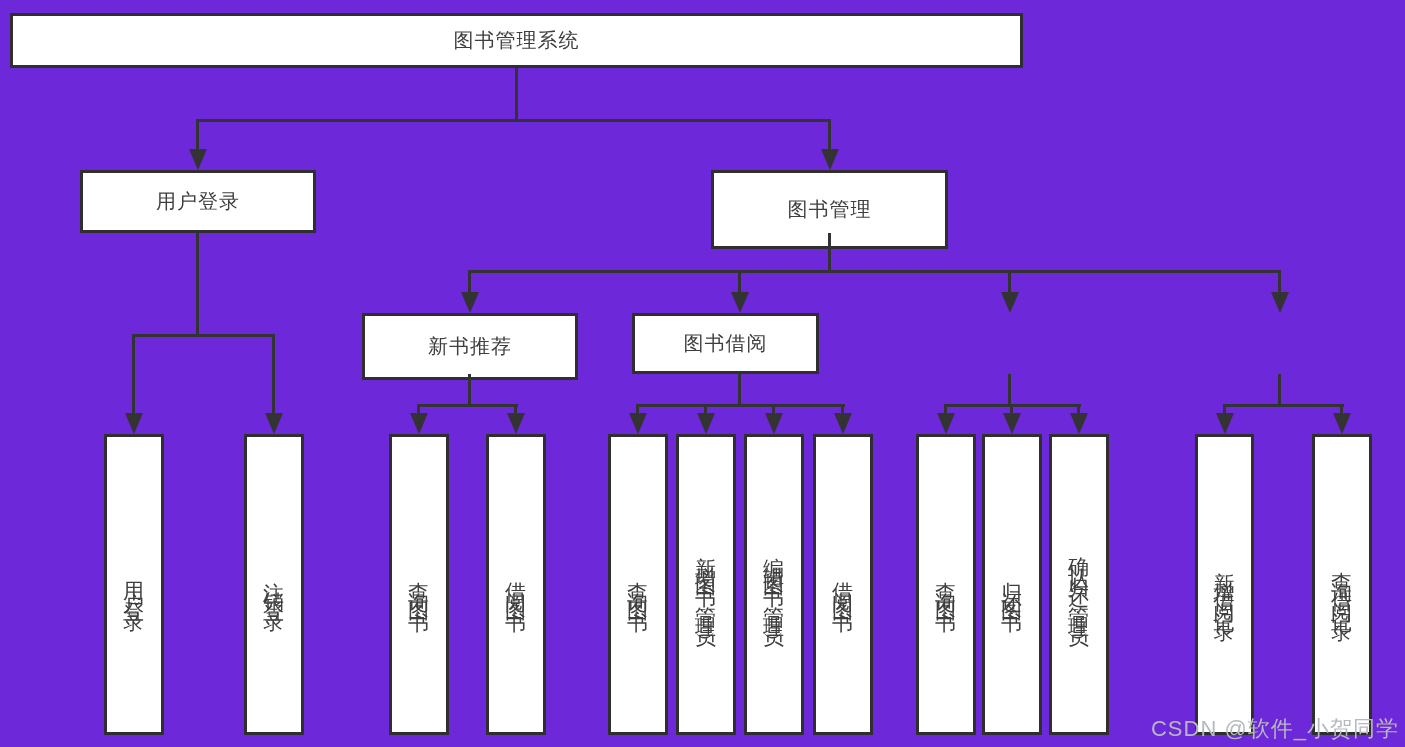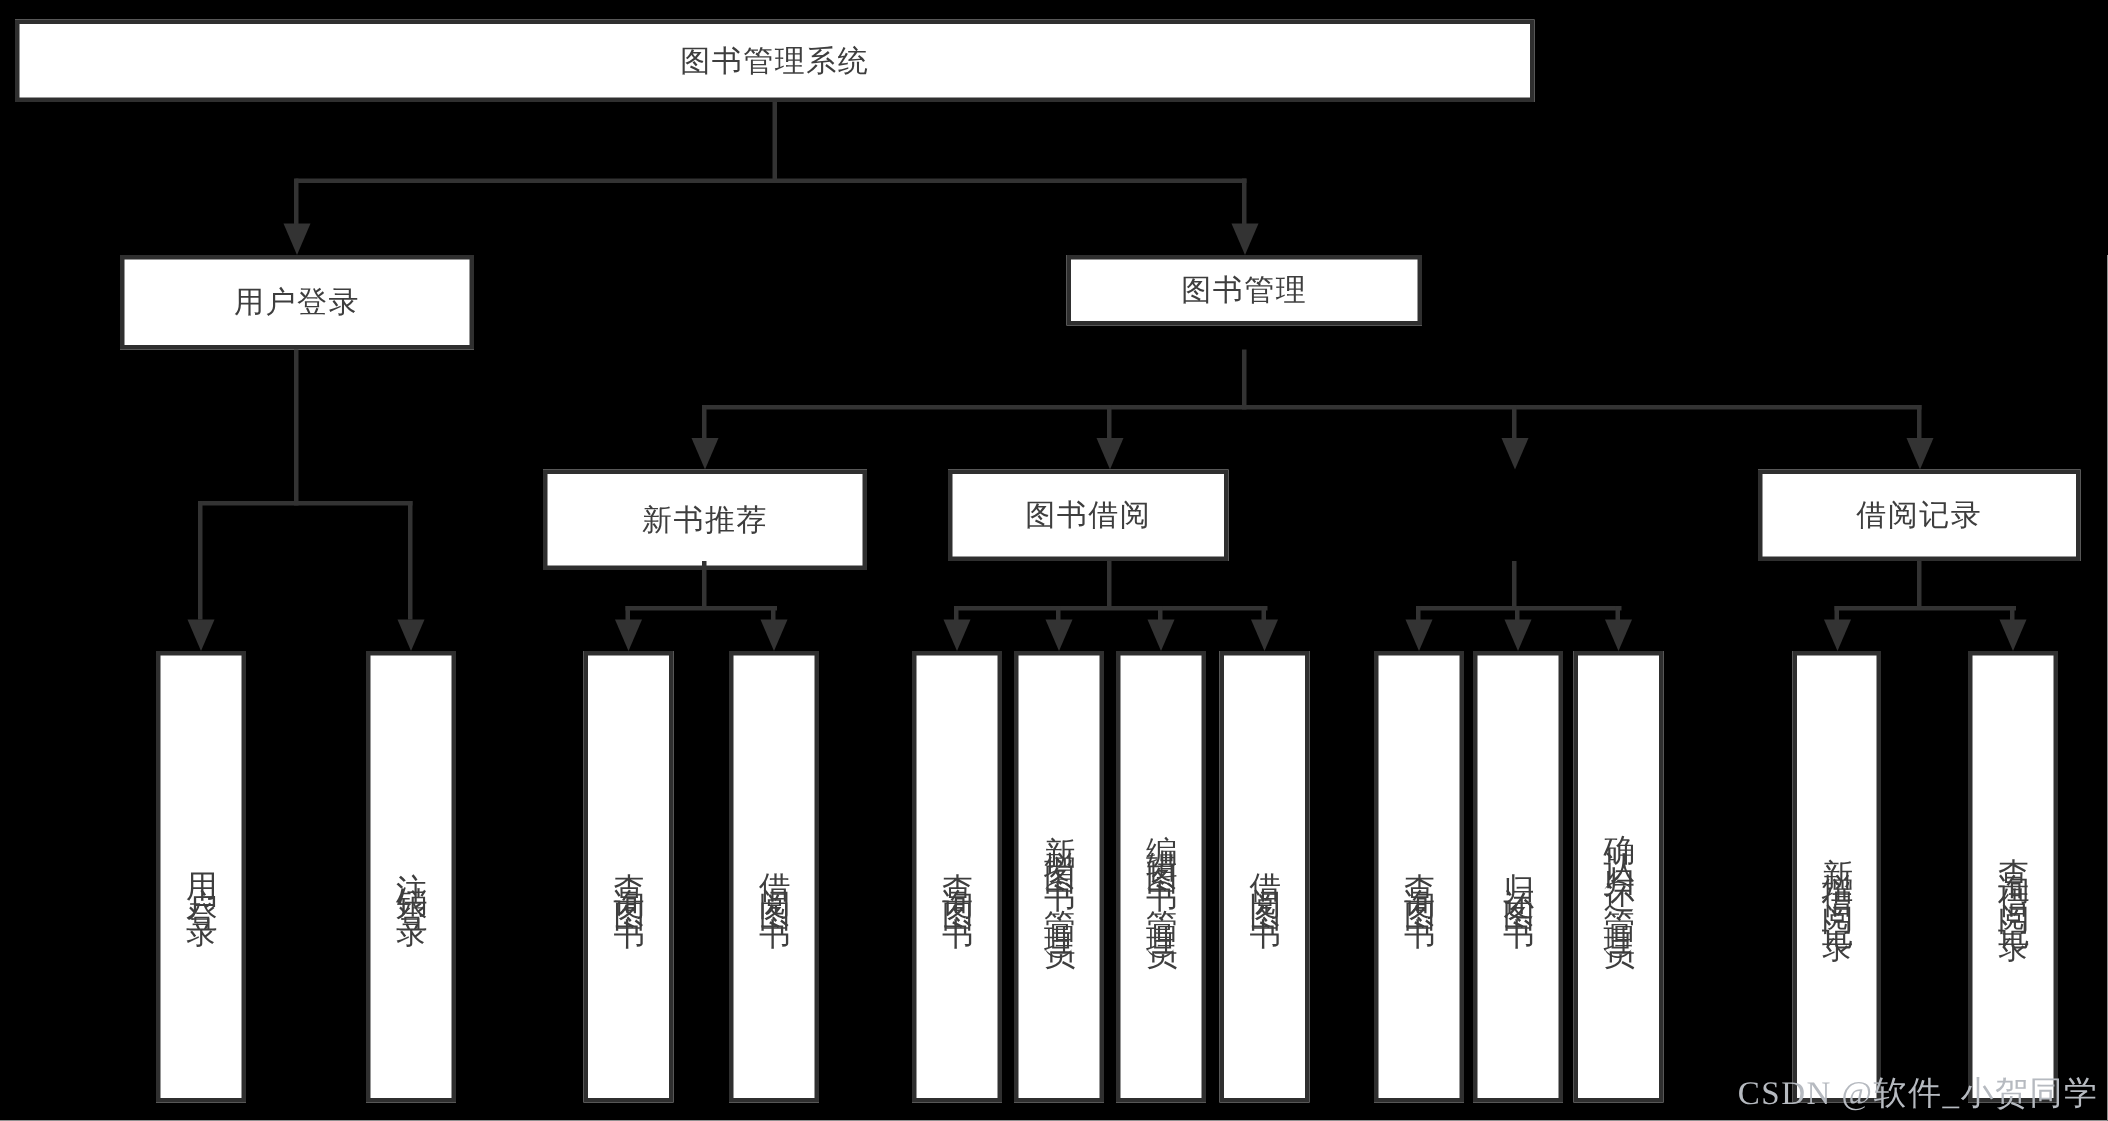--- a/index.html
+++ b/index.html
@@ -1,20 +1,20 @@
 <!DOCTYPE html>
 <html><head>
 <meta charset="utf-8">
 <style>
   html,body{margin:0;padding:0;background:#ffffff;}
   #stage{
     position:relative;
     width:1405px;height:747px;
-    background:#000000;
-    font-family:Liberation Serif, serif;
+    background:#6d28d9;
+    font-family:Liberation Sans, sans-serif;
     color:#3e3e3e;
     overflow:hidden;
   }
   .box{
     position:absolute;
     box-sizing:border-box;
     border:3px solid #2f2f2f;
     background:#ffffff;
     display:flex;
     align-items:center;
@@ -75,21 +75,21 @@
   <div class="vline" style="left:515px;top:68px;height:53px;"></div>
   <div class="hline" style="left:197px;top:119px;width:634px;"></div>
   <div class="vline" style="left:196px;top:119px;height:32px;"></div>
   <div class="vline" style="left:828px;top:119px;height:32px;"></div>
   <div class="arrow" style="left:189px;top:149px;"></div>
   <div class="arrow" style="left:821px;top:149px;"></div>
 
   <div class="box" style="left:80px;top:170px;width:236px;height:63px;">
     <span>用户登录</span>
   </div>
-  <div class="box" style="left:711px;top:170px;width:237px;height:47px;">
+  <div class="box" style="left:711px;top:170px;width:237px;height:79px;">
     <span>图书管理</span>
   </div>
 
   <div class="vline" style="left:196px;top:233px;height:104px;"></div>
   <div class="hline" style="left:133px;top:334px;width:142px;"></div>
   <div class="vline" style="left:132px;top:334px;height:79px;"></div>
   <div class="vline" style="left:272px;top:334px;height:79px;"></div>
   <div class="arrow" style="left:125px;top:413px;"></div>
   <div class="arrow" style="left:265px;top:413px;"></div>
 
@@ -102,23 +102,20 @@
   <div class="arrow" style="left:461px;top:292px;"></div>
   <div class="arrow" style="left:731px;top:292px;"></div>
   <div class="arrow" style="left:1001px;top:292px;"></div>
   <div class="arrow" style="left:1271px;top:292px;"></div>
 
   <div class="box" style="left:362px;top:313px;width:216px;height:67px;">
     <span>新书推荐</span>
   </div>
   <div class="box" style="left:632px;top:313px;width:187px;height:61px;">
     <span>图书借阅</span>
-  </div>
-  <div class="box" style="left:1172px;top:313px;width:215px;height:61px;">
-    <span>借阅记录</span>
   </div>
 
   <div class="vline" style="left:468px;top:374px;height:32px;"></div>
   <div class="hline" style="left:417px;top:404px;width:101px;"></div>
   <div class="vline" style="left:417px;top:404px;height:12px;"></div>
   <div class="vline" style="left:514px;top:404px;height:12px;"></div>
   <div class="arrow" style="left:410px;top:413px;"></div>
   <div class="arrow" style="left:507px;top:413px;"></div>
 
   <div class="vline" style="left:738px;top:374px;height:32px;"></div>

